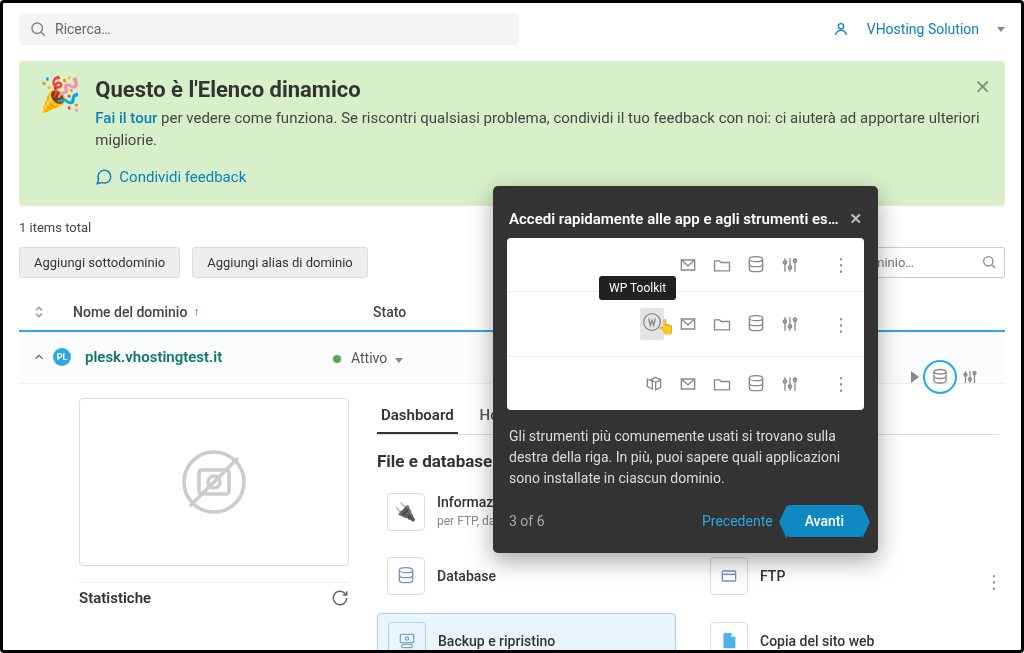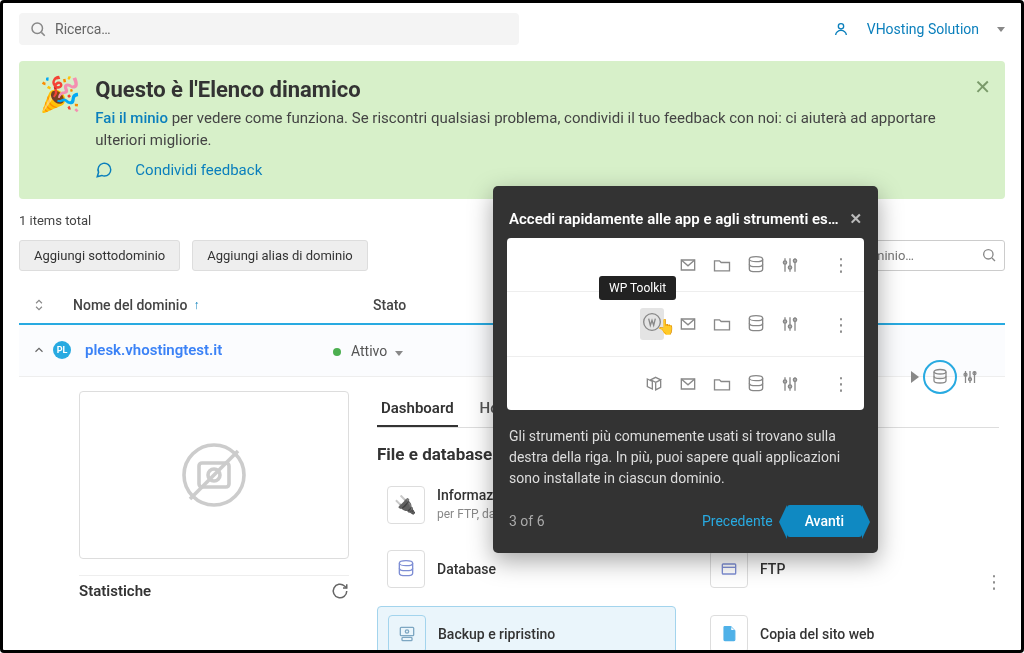--- a/index.html
+++ b/index.html
@@ -14,21 +14,21 @@
 .user-link { color: #0a7fbc; font-size: 14px; display: flex; align-items: center; gap: 18px; cursor: pointer; }
 .user-icon { width: 16px; height: 16px; stroke: #0a7fbc; fill: none; stroke-width: 2; }
 .chevron-sm { display: inline-block; width: 0; height: 0; border-left: 4px solid transparent; border-right: 4px solid transparent; border-top: 5px solid #888; }
 
 
 .banner { margin: 6px 16px 14px; background: #d7f0c9; border-radius: 4px; padding: 16px 20px; display: flex; position: relative; gap: 14px; }
 .banner-icon { font-size: 34px; line-height: 1; }
 .banner-content h2 { font-size: 22px; font-weight: 700; color: #333; margin-bottom: 6px; }
 .banner-content p { color: #444; font-size: 15px; line-height: 1.45; }
 .banner-content a.tour { color: #0a7fbc; text-decoration: none; font-weight: 500; }
-.feedback-link { display: inline-flex; align-items: center; gap: 22px; color: #0a7fbc; font-size: 15px; margin-top: 9px; cursor: pointer; }
+.feedback-link { display: inline-flex; align-items: center; gap: 6px; color: #0a7fbc; font-size: 15px; margin-top: 16px; cursor: pointer; }
 .feedback-icon { width: 18px; height: 18px; stroke: #0a7fbc; fill: none; stroke-width: 2; }
 .banner-close { position: absolute; top: 14px; right: 14px; cursor: pointer; color: #7a9a6a; font-size: 20px; }
 
 
 .main { padding: 0 16px; }
 .count-row { font-size: 13px; color: #444; margin-bottom: 12px; }
 .actions-row { display: flex; gap: 12px; align-items: center; margin-bottom: 16px; }
 .btn-gray { background: #eee; border: 1px solid #ddd; border-radius: 3px; padding: 7px 14px; font-size: 13px; color: #333; cursor: pointer; }
 .domain-search { margin-left: auto; position: relative; width: 143px; }
 .domain-search input { width: 100%; padding: 7px 30px 7px 10px; border: 1px solid #ccc; border-radius: 3px; font-size: 13px; }
@@ -39,21 +39,21 @@
 .col-expand { width: 28px; display: flex; justify-content: center; }
 .chevron-updown { width: 14px; height: 14px; stroke: #888; fill: none; stroke-width: 2; }
 .col-domain { flex: 0 0 280px; display: flex; align-items: center; gap: 6px; }
 .sort-up { color: #0a7fbc; font-size: 12px; }
 .col-state { flex: 0 0 140px; }
 
 
 .domain-row { display: flex; align-items: center; padding: 16px 6px; background: #fbfcfe; border-top: 2px solid #28aae1; border-bottom: 1px solid #eee; }
 .row-chevron { width: 14px; height: 14px; stroke: #666; fill: none; stroke-width: 2; }
 .domain-pill { display: inline-flex; align-items: center; justify-content: center; width: 18px; height: 18px; background: #28aae1; border-radius: 50%; color: #fff; font-size: 9px; font-weight: 700; margin-right: 8px; }
-.domain-name { font-weight: 600; color: #3b82f6; font-size: 15px; }
+.domain-name { font-weight: 600; color: #0f766e; font-size: 15px; }
 .state-dot { display: inline-block; width: 8px; height: 8px; background: #4caf50; border-radius: 50%; margin-right: 6px; }
 .state-text { color: #555; font-size: 14px; margin-right: 4px; }
 
 
 .extra-icons { position: absolute; right: 42px; top: 357px; display: flex; align-items: center; gap: 4px; }
 .circle-btn { width: 34px; height: 34px; border: 2px solid #28aae1; border-radius: 50%; display: flex; align-items: center; justify-content: center; }
 .tool-icon-sm { width: 18px; height: 18px; stroke: #888; fill: none; stroke-width: 1.7; }
 .triangle-right { width: 0; height: 0; border-top: 6px solid transparent; border-bottom: 6px solid transparent; border-left: 8px solid #888; }
 
 
@@ -120,21 +120,21 @@
     <span>VHosting Solution</span>
     <span class="chevron-sm"></span>
   </div>
 </div>
 
 <div class="banner">
   <div class="banner-icon">🎉</div>
   <div class="banner-content">
     <h2>Questo è l'Elenco dinamico</h2>
     <p>
-      <a class="tour">Fai il minio</a><span> per vedere come funziona. Se riscontri qualsiasi problema, condividi il tuo feedback con noi: ci aiuterà ad apportare ulteriori migliorie.</span>
+      <a class="tour">Fai il tour</a><span> per vedere come funziona. Se riscontri qualsiasi problema, condividi il tuo feedback con noi: ci aiuterà ad apportare ulteriori migliorie.</span>
     </p>
     <div class="feedback-link">
       <svg class="feedback-icon" viewBox="0 0 24 24">
           <path d="M21 11.5a8.38 8.38 0 0 1-8.5 8.5 8.5 8.5 0 0 1-3.5-.76L3 21l1.76-6A8.5 8.5 0 1 1 21 11.5z"></path>
         </svg>
       <span>Condividi feedback</span>
     </div>
   </div>
   <div class="banner-close">✕</div>
 </div>

